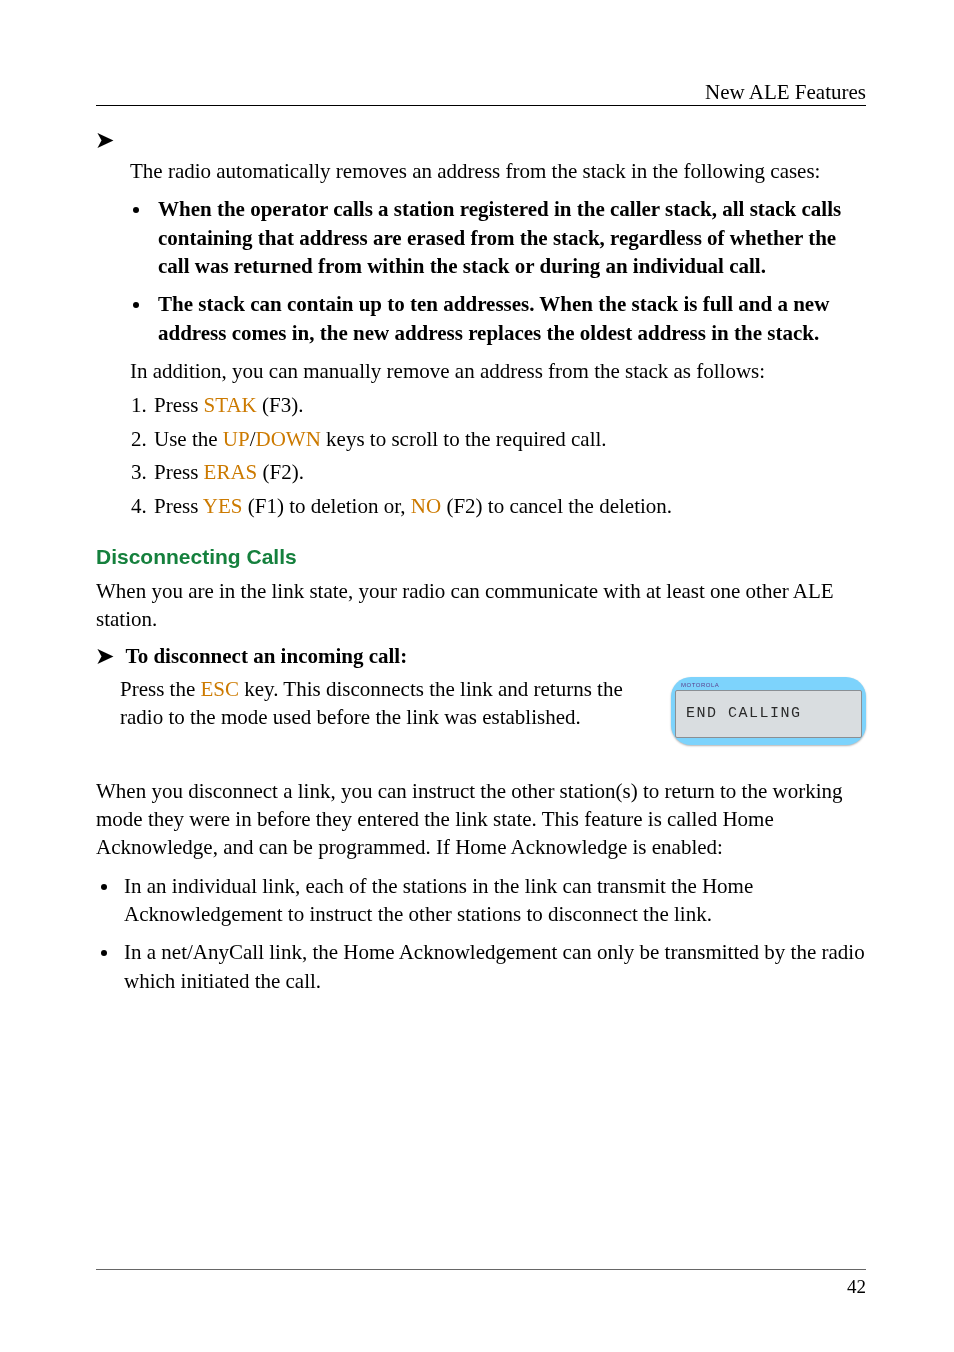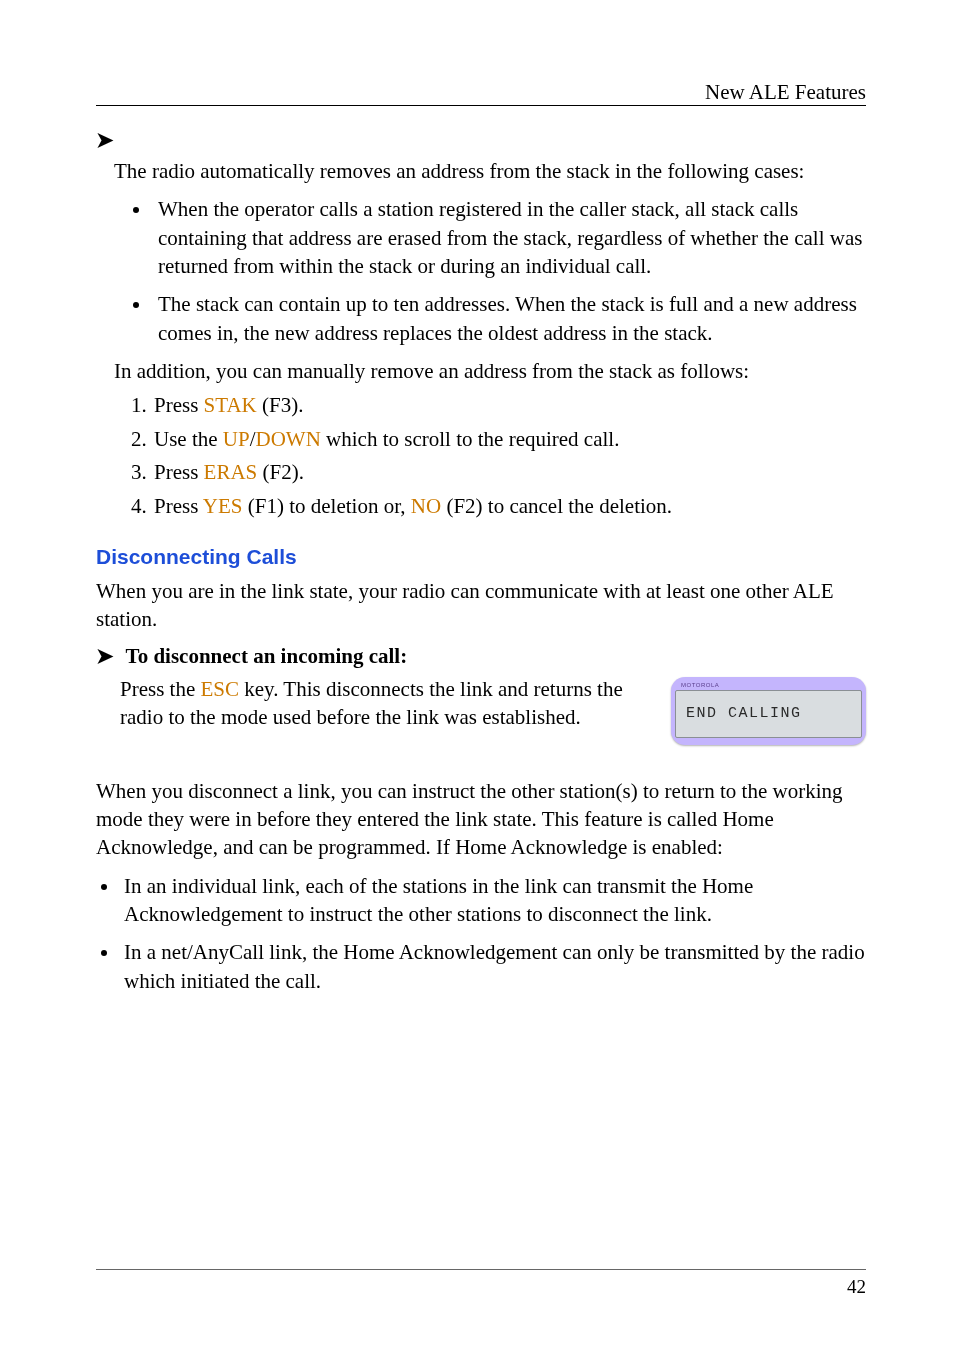--- a/index.html
+++ b/index.html
@@ -29,53 +29,54 @@
     font-weight: bold;
     font-size: 21px;
     margin-bottom: 6px;
   }
   .arrow {
     font-size: 21px;
     margin-right: 12px;
     line-height: 1;
   }
   .proc-body {
-    margin-left: 18px;
+    margin-left: 34px;
     font-size: 21px;
     line-height: 1.35;
   }
   .sub-bullets {
     list-style: disc;
     margin: 10px 0 10px 56px;
     padding: 0;
   }
   .sub-bullets li {
     margin-bottom: 10px;
     padding-left: 6px;
     font-size: 21px;
     line-height: 1.35;
+    font-weight: bold;
   }
   .num-list {
     list-style: decimal;
     margin: 6px 0 24px 22px;
     padding: 0;
   }
   .num-list li {
     margin-bottom: 4px;
     padding-left: 2px;
     font-size: 21px;
     line-height: 1.4;
   }
   .key {
     color: #cc7a00;
     font-weight: normal;
   }
   .h2 {
     font-family: Arial, Helvetica, sans-serif;
-    color: #1d4ed8;
+    color: #15803d;
     font-weight: bold;
     font-size: 21px;
     margin: 18px 0 8px 0;
   }
   .body-text {
     font-size: 21px;
     line-height: 1.35;
     margin-bottom: 10px;
   }
   .disconnect-row {
@@ -85,22 +86,22 @@
     margin-left: 24px;
   }
   .disconnect-text {
     font-size: 21px;
     line-height: 1.35;
     flex: 1;
   }
   .lcd-outer {
     width: 195px;
     height: 68px;
-    background: #c4b5fd;
-    border-radius: 14px;
+    background: #7dd3fc;
+    border-radius: 20px;
     box-shadow: 0 1px 2px rgba(0,0,0,0.3);
     padding: 4px;
     box-sizing: border-box;
     flex-shrink: 0;
     margin-top: 2px;
   }
   .lcd-brand {
     font-size: 6px;
     color: #5a3f8c;
     font-family: Arial, sans-serif;
@@ -164,21 +165,21 @@
     <li>The stack can contain up to ten addresses. When the stack is full and a new address comes in, the new address replaces the oldest address in the stack.</li>
   </ul>
 
   <div class="proc-body">In addition, you can manually remove an address from the stack as follows:</div>
 
   <ol class="num-list" style="margin-left:56px;">
     <li>
       <span>Press </span><span class="key">STAK</span><span> (F3).</span>
     </li>
     <li>
-      <span>Use the </span><span class="key">UP</span><span>/</span><span class="key">DOWN</span><span> which to scroll to the required call.</span>
+      <span>Use the </span><span class="key">UP</span><span>/</span><span class="key">DOWN</span><span> keys to scroll to the required call.</span>
     </li>
     <li>
       <span>Press </span><span class="key">ERAS</span><span> (F2).</span>
     </li>
     <li>
       <span>Press </span><span class="key">YES</span><span> (F1) to deletion or, </span><span class="key">NO</span><span> (F2) to cancel the deletion.</span>
     </li>
   </ol>
 
   <div class="h2">Disconnecting Calls</div>

